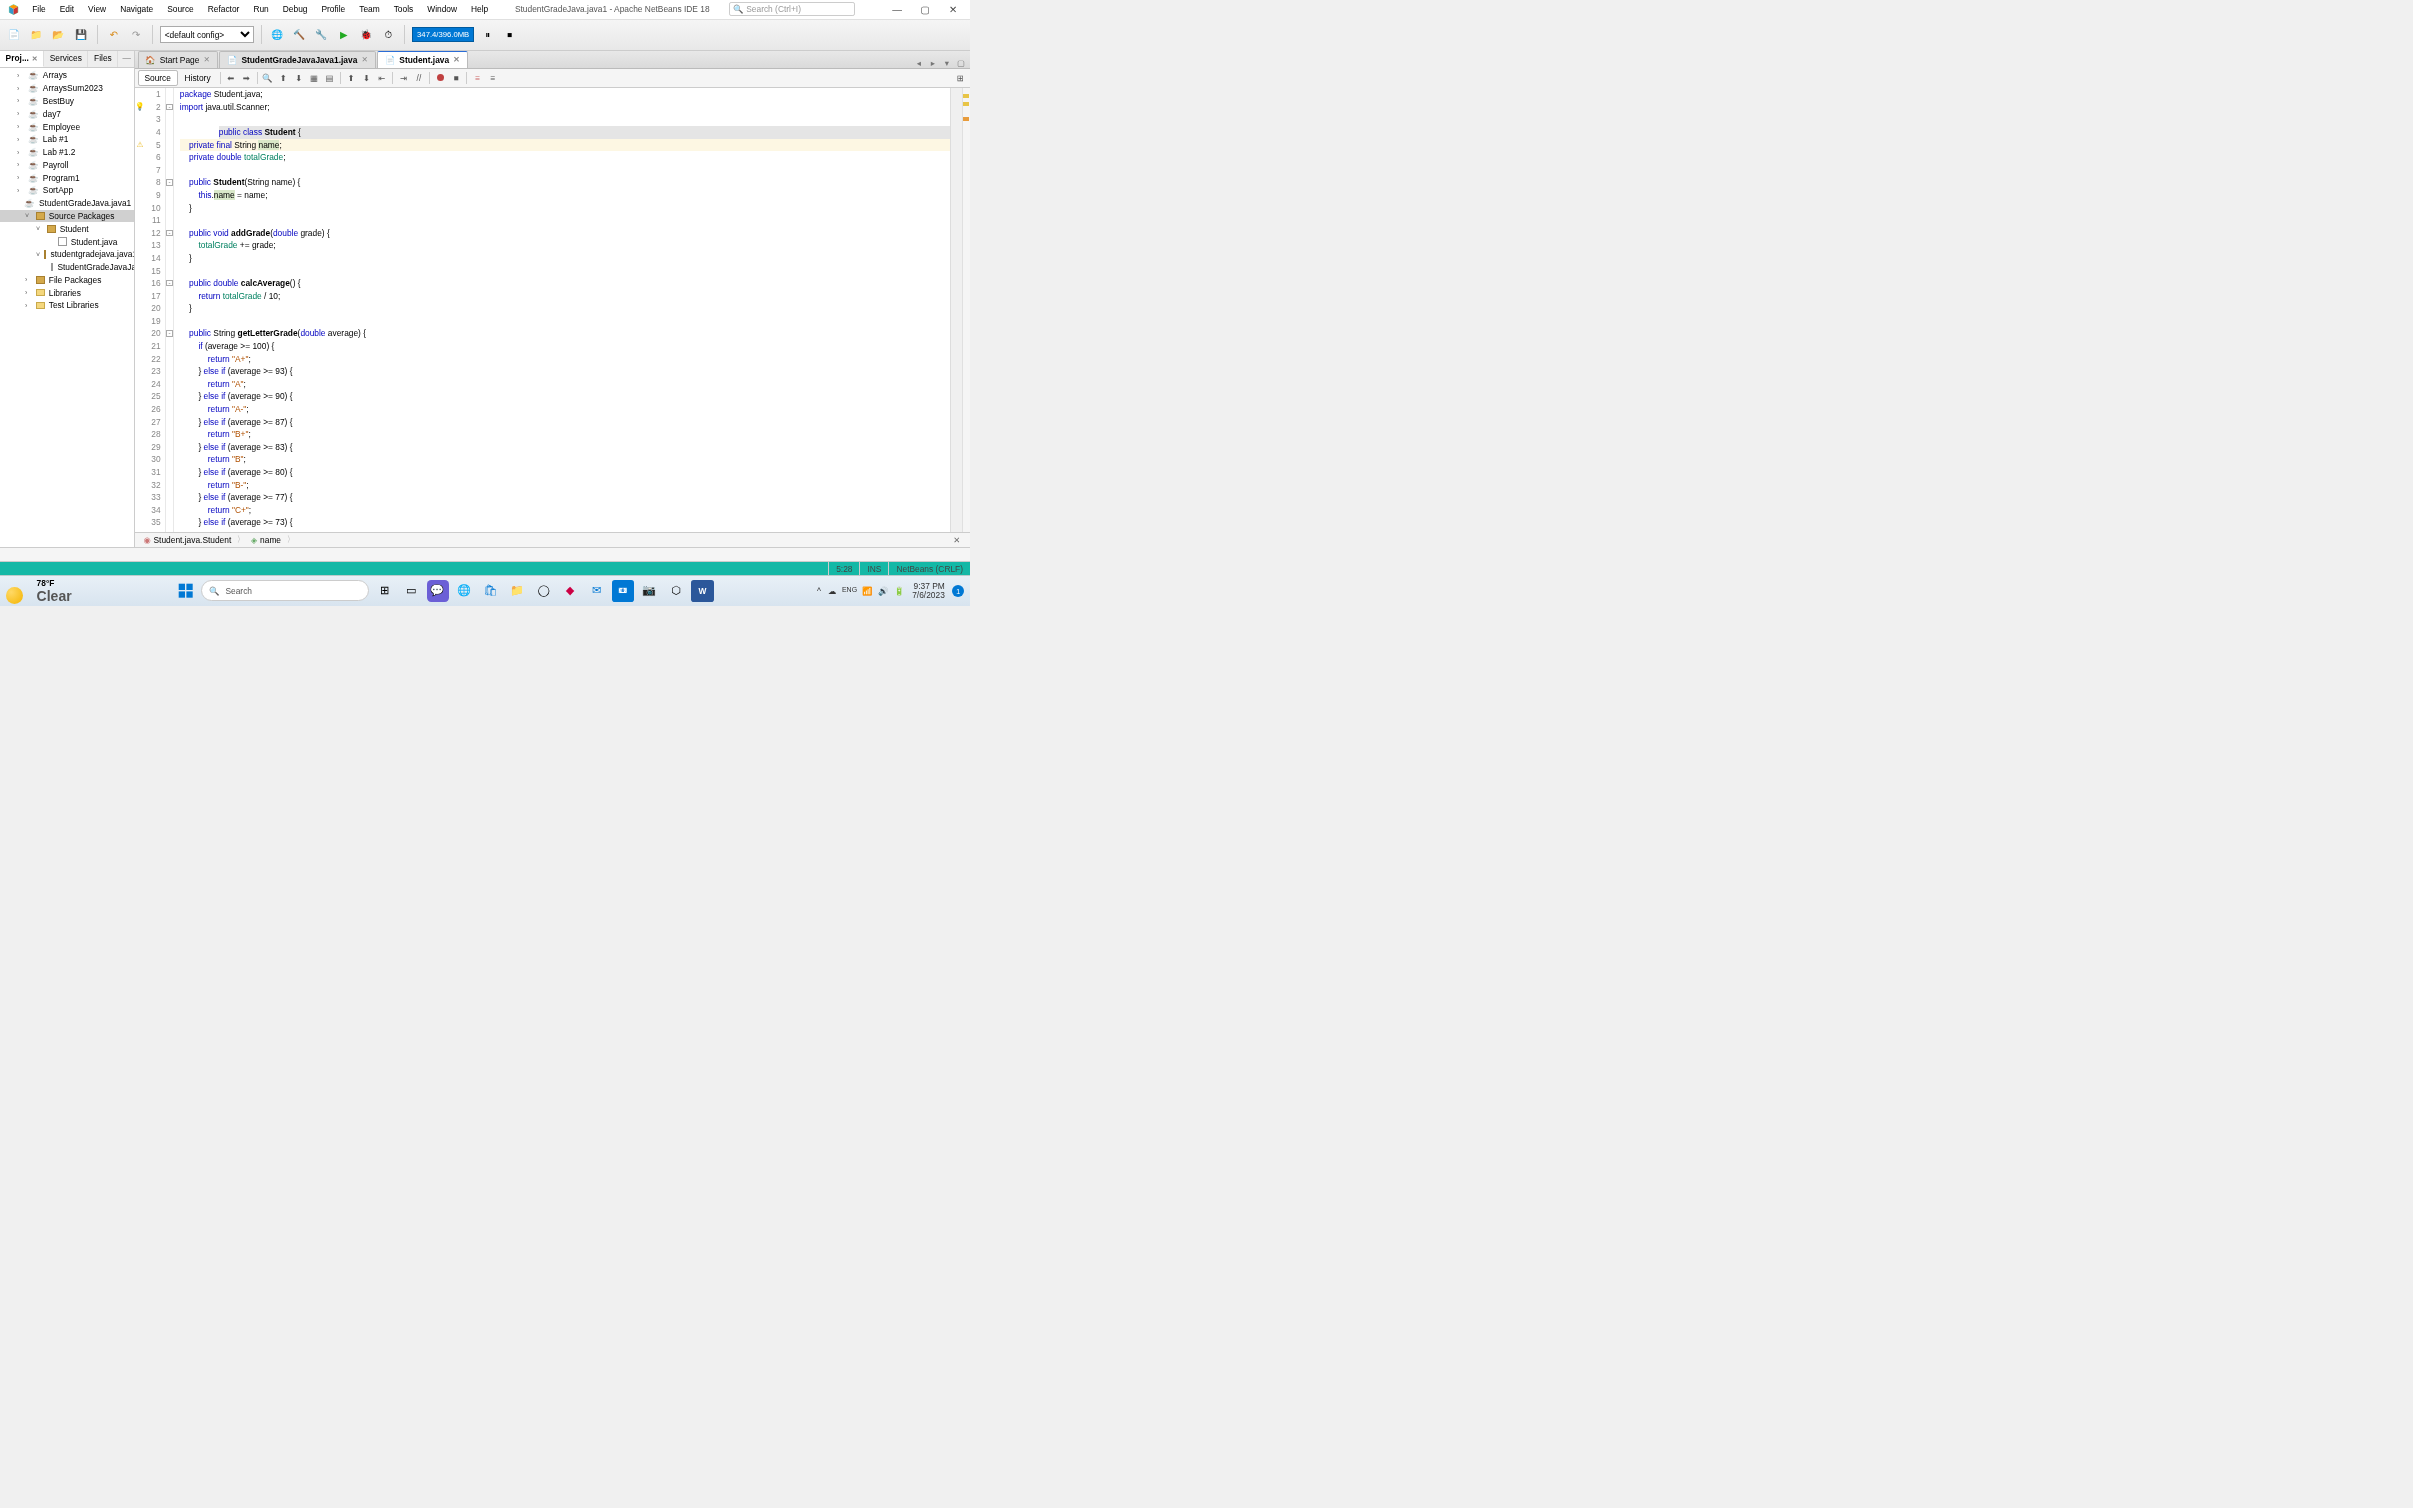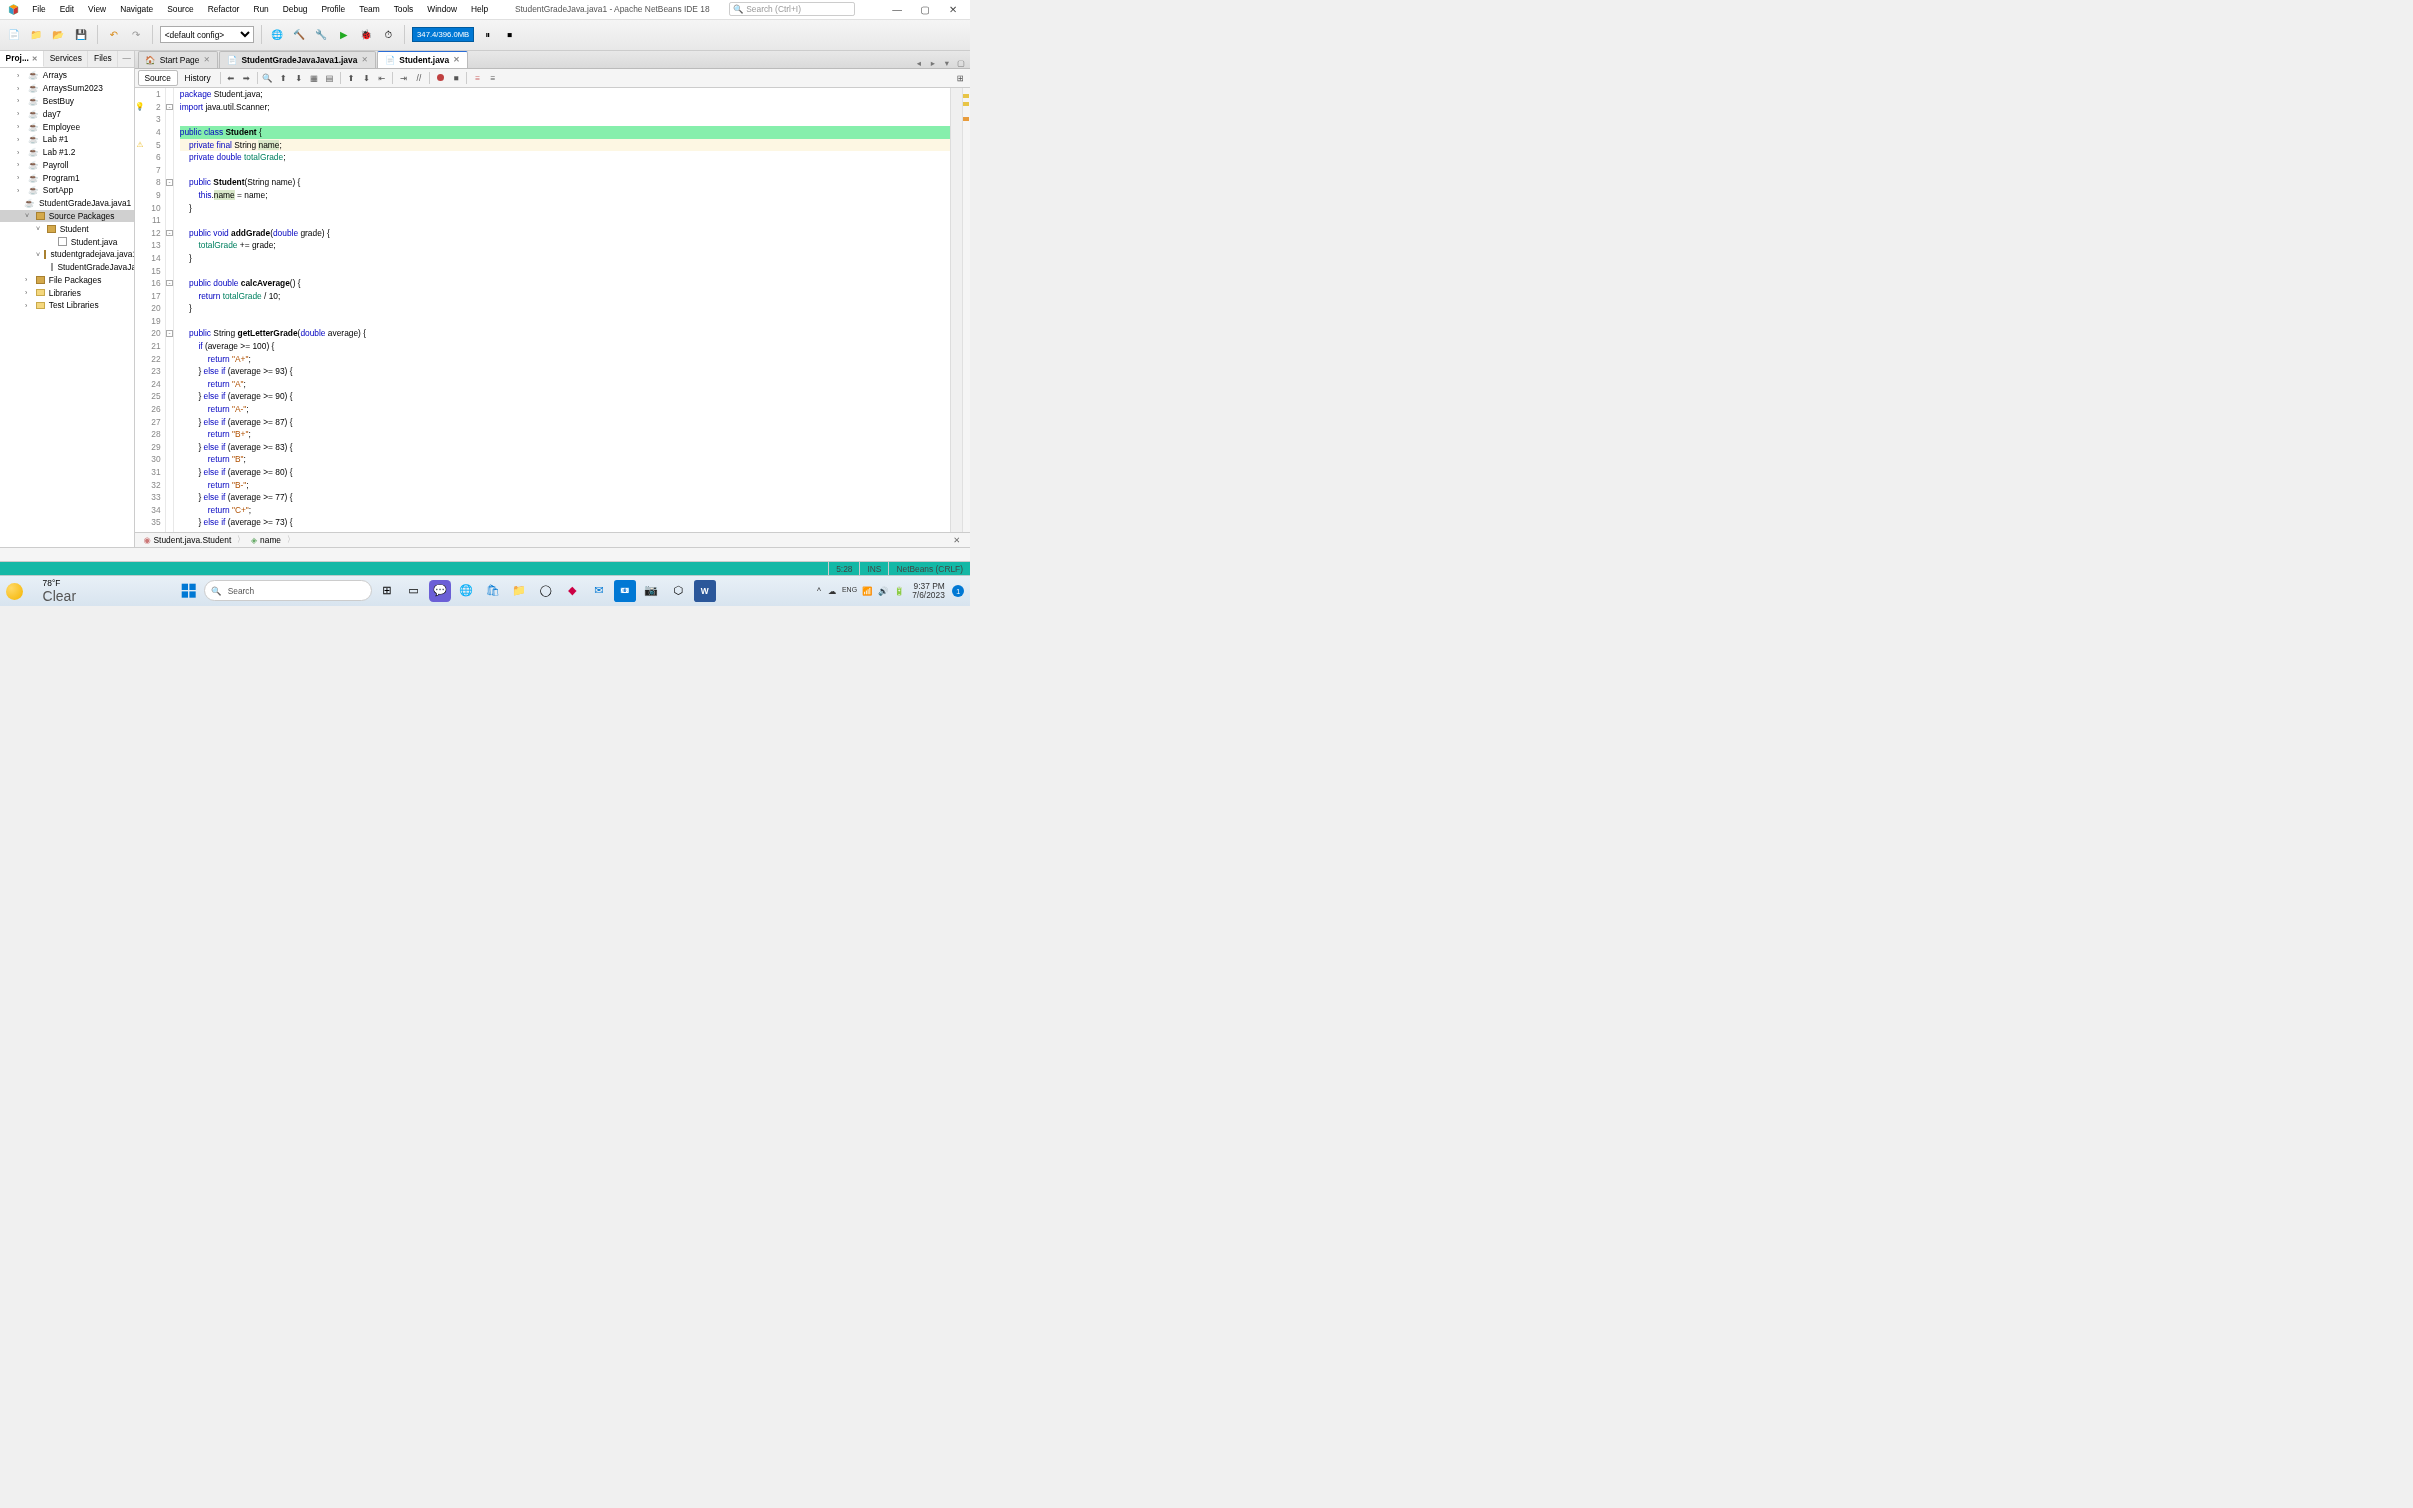--- a/index.html
+++ b/index.html
@@ -59,21 +59,21 @@
 .editor-subbar .vsep { width:0.7px; height:12.6px; background:#ccc; margin:0 2.1px;}
 .editor-subbar .rec { width:7px; height:7px; background:#c04040; border-radius:50%; display:inline-block;}
 
 .code-area { flex:1; display:flex; overflow:hidden; position:relative;}
 .gutter { width: 21px; background:#fff; border-right:0.7px solid #e8e8e8; text-align:right; padding-right:4.2px; color:#888; font-family:"Consolas",monospace; font-size:8.4px; line-height:12.6px; user-select:none;}
 .glyph-margin { width:9.8px; background:#fff; }
 .fold-margin { width:8.4px; background:#fff; border-right:0.7px solid #e8e8e8;}
 .code { flex:1; font-family:"Consolas",monospace; font-size:8.4px; line-height:12.6px; white-space:pre; padding-left:5.6px; overflow:hidden;}
 .code .line { height:12.6px; }
 .code .hl-line { background:#fdf7e3; }
-.code .hl-yellow { background:#86efac; }
+.code .hl-yellow { background:#e5e5e5;margin-left:39px; }
 .kw { color:#0000c0; }
 .bold { font-weight:bold; }
 .str { color:#b05000; }
 .fld { color:#008060; }
 .warn-bg { background:#d9e8c9; }
 
 .error-strip { width:8.4px; background:#f5f5f5; border-left:0.7px solid #e0e0e0; position:relative;}
 .error-strip .mk { position:absolute; right:1.4px; width:5.6px; height:4.2px; }
 .mk.yellow { background:#e8c547;}
 .mk.orange { background:#e89c3c;}
@@ -87,21 +87,21 @@
 .breadcrumb .bcclose { margin-left:auto; color:#666; padding:0 4.2px;}
 
 
 .status-area { height:14px; background:#f5f5f5; border-top:0.7px solid #ccc;}
 .status-bar { height:14px; background:#14b8a6; border-top:0.7px solid #ccc; display:flex; align-items:center; font-size:7.7px; color:#444;}
 .status-bar .cell { border-left:0.7px solid #ccc; padding:0 7px; height:100%; display:flex; align-items:center;}
 .status-bar .spacer { flex:1; }
 
 
 .taskbar { height: 31px; background: linear-gradient(#e8f0f7,#d8e4ef); display:flex; align-items:center; padding:0 5.6px; border-top:0.7px solid #bcc; }
-.taskbar .weather { display:flex; align-items:center; gap:20px; }
+.taskbar .weather { display:flex; align-items:flex-end; gap:14px;font-weight:bold; }
 .taskbar .weather .wicon { width:17px; height:17px; border-radius:50%; background:radial-gradient(circle at 30% 30%, #ffd966, #f4b400);}
 .taskbar .center { flex:1; display:flex; align-items:center; justify-content:center; gap:4.2px;}
 .taskbar .tb-search { width:168px; height:21px; background:#fff; border:0.7px solid #ccc; border-radius:11.2px; display:flex; align-items:center; padding:0 7px; gap:5.6px; color:#555;}
 .taskbar .tbicon { width:22.3px; height:22.3px; border-radius:2.8px; display:flex; align-items:center; justify-content:center; font-size:11.2px;}
 .taskbar .right { display:flex; align-items:center; gap:7px; font-size:7.7px; color:#333;}
 .taskbar .right .tray { display:flex; gap:5.6px; font-size:8.4px;}
 .taskbar .clock { text-align:right; line-height:9px;}
 .taskbar .notif { width:12.6px; height:12.6px; background:#0078d4; color:#fff; border-radius:50%; display:flex; align-items:center; justify-content:center; font-size:7px;}
 
 svg { display:block; }

